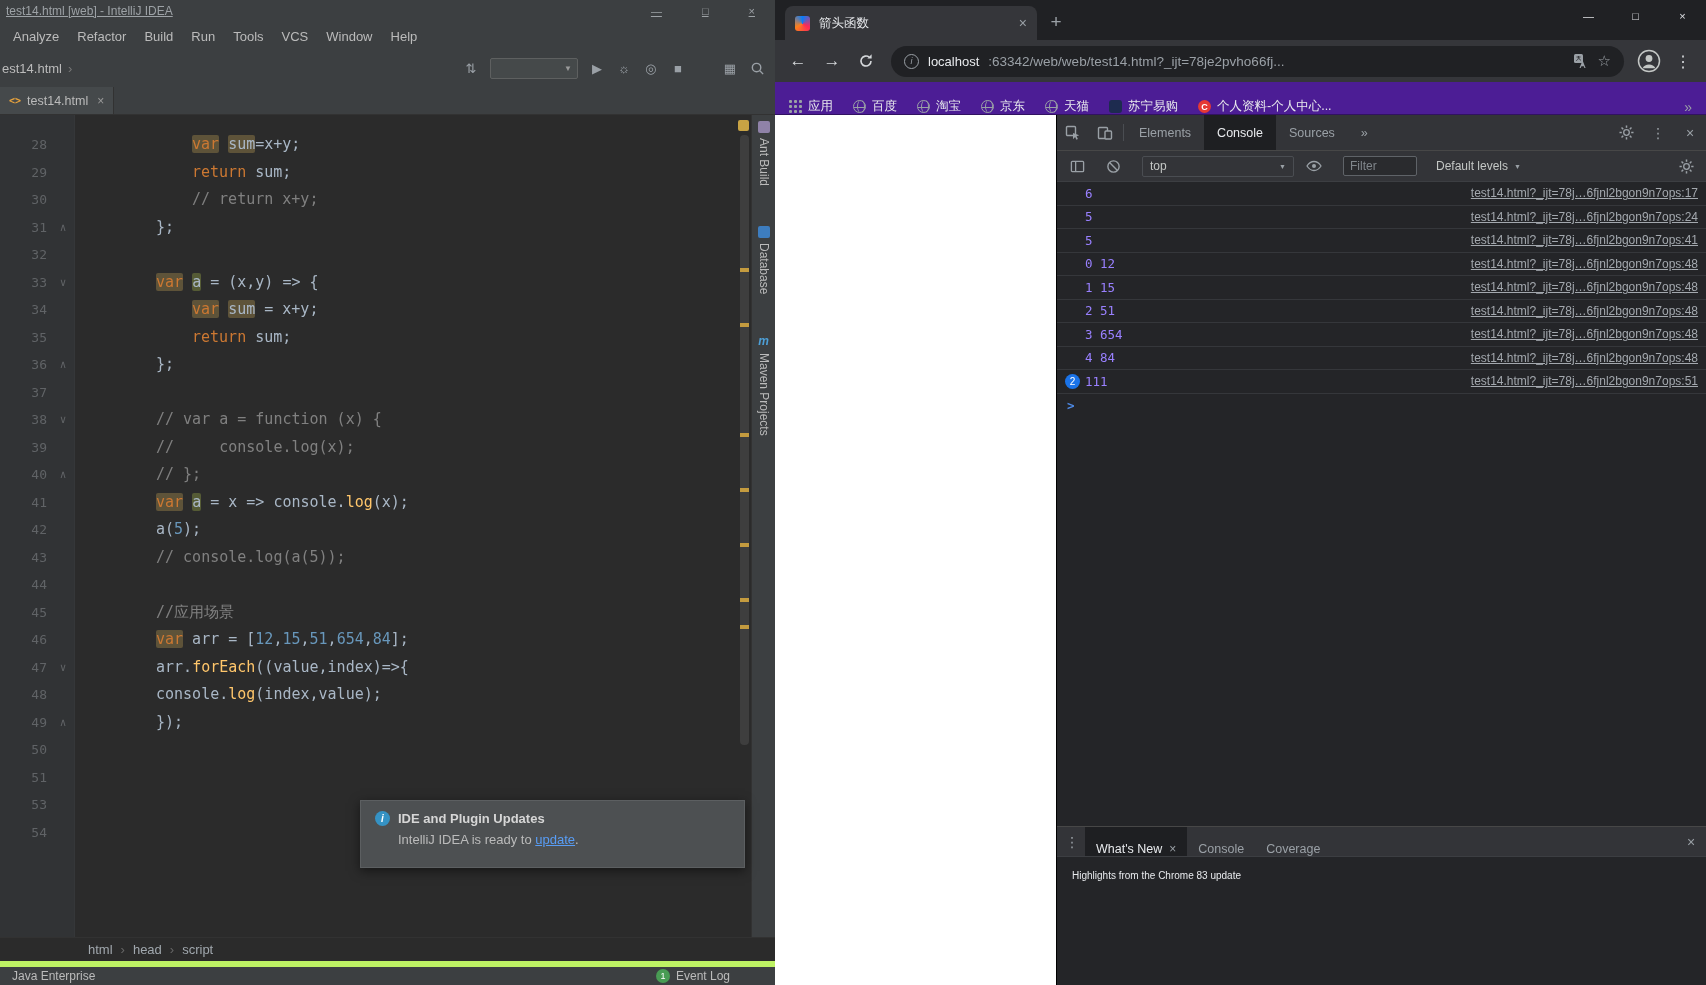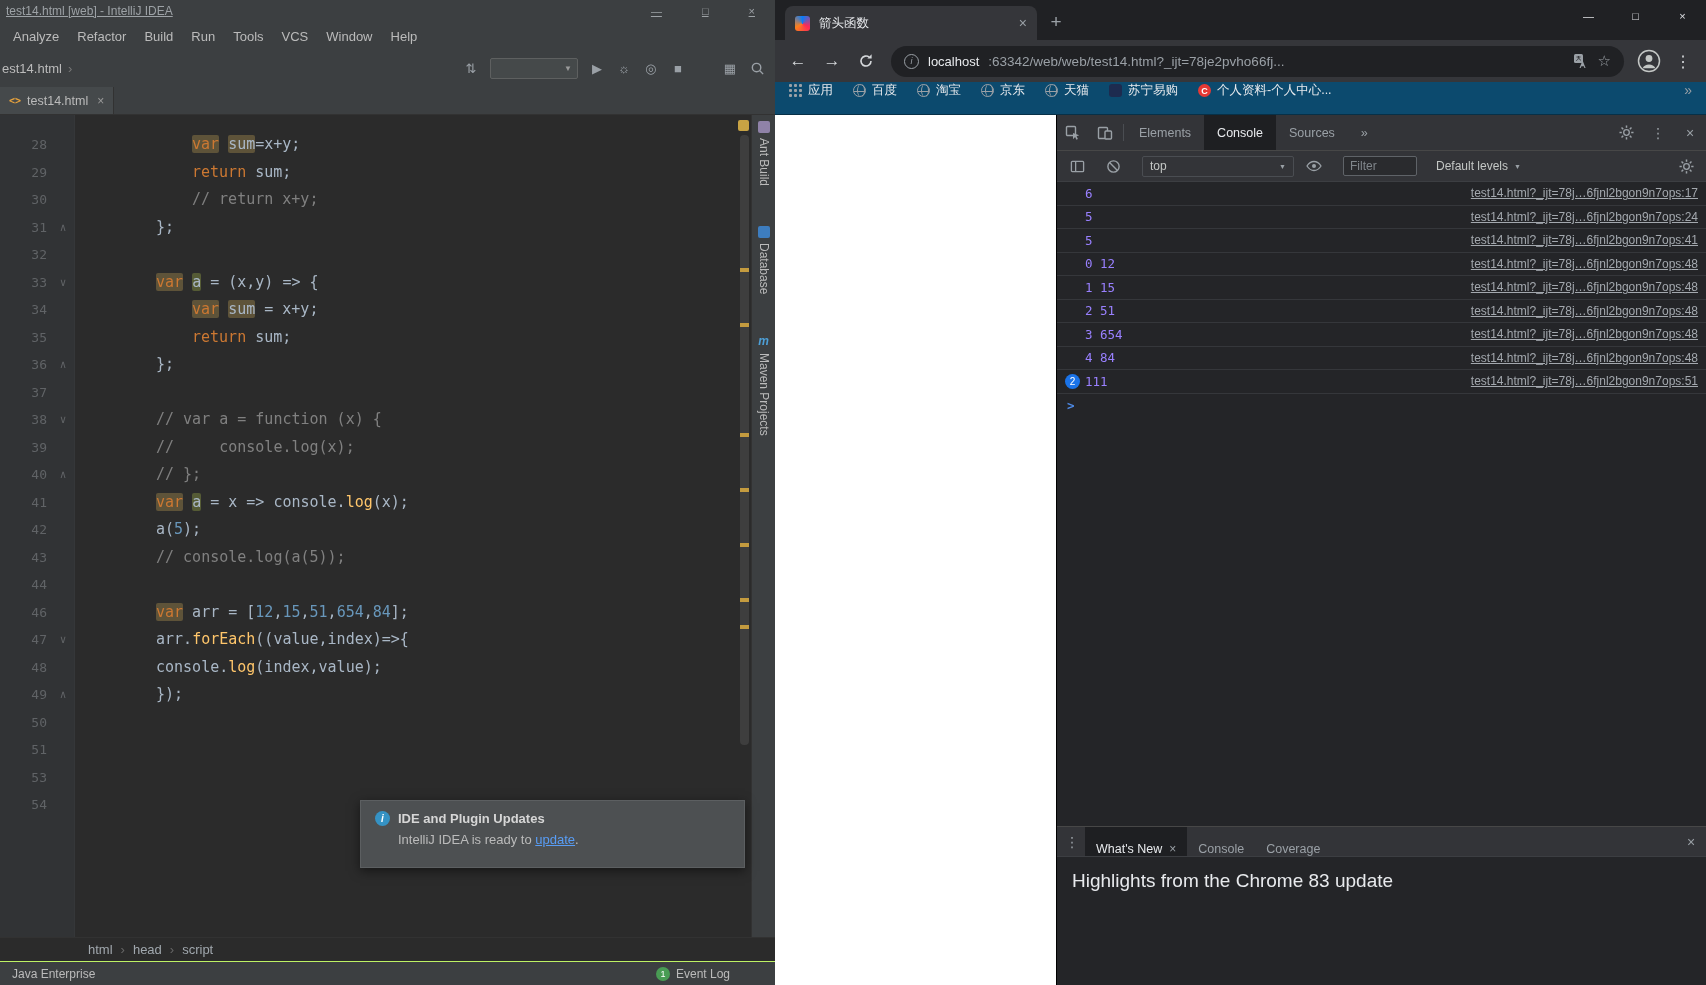--- a/index.html
+++ b/index.html
@@ -53,21 +53,21 @@
   .notif-link { color:#589df6; text-decoration:underline; cursor:pointer; }
 
   .rtool { width:24px; background:#3c3f41; border-left:1px solid #323232; display:flex; flex-direction:column; align-items:center; padding-top:6px; gap:40px; flex:none; }
   .rtb { display:flex; flex-direction:column; align-items:center; gap:5px; }
   .rtb-sq { width:12px; height:12px; border-radius:2px; }
   .rtb-gl { font-size:12px; font-weight:bold; font-style:italic; }
   .rlabel { writing-mode:vertical-rl; color:#bbbbbb; font-size:12px; }
 
   .idea-crumbs { height:24px; background:#2b2b2b; border-top:1px solid #323232; display:flex; align-items:center; gap:8px; padding-left:88px; color:#a1a8ae; font-size:13px; flex:none; }
   .crumb-sep { color:#666; }
-  .idea-status { height:24px; background:#3c3f41; border-top:1px solid #bef264; display:flex; align-items:center; padding:0 45px 0 12px; color:#bbbbbb; font-size:12px; flex:none; }
+  .idea-status { height:24px; background:#3c3f41; border-top:6px solid #bef264; display:flex; align-items:center; padding:0 45px 0 12px; color:#bbbbbb; font-size:12px; flex:none; }
   .status-right { margin-left:auto; display:flex; align-items:center; gap:6px; }
   .evt-badge { width:14px; height:14px; border-radius:50%; background:#499c54; color:#fff; font-size:9px; display:flex; align-items:center; justify-content:center; }
 
   
   .chrome { position:absolute; left:775px; top:0; width:931px; height:985px; background:#202124; display:flex; flex-direction:column; }
   .c-tabbar { height:40px; display:flex; align-items:flex-end; padding-left:10px; position:relative; flex:none; }
   .c-tab { width:252px; height:34px; background:#35363a; border-radius:8px 8px 0 0; display:flex; align-items:center; padding:0 10px; gap:9px; color:#e8eaed; font-size:12.5px; }
   .fav { width:15px; height:15px; border-radius:3px; background:conic-gradient(#087cfa,#fe2857,#fc801d,#087cfa); flex:none; }
   .c-tab .tx { flex:1; overflow:hidden; white-space:nowrap; }
   .c-tab .cls { color:#9aa0a6; font-size:14px; }
@@ -76,21 +76,21 @@
   .c-winbtns span { width:47px; text-align:center; line-height:32px; font-size:11px; }
   .c-toolbar { height:42px; background:#35363a; display:flex; align-items:center; padding:0 8px; gap:4px; flex:none; }
   .nav-ic { width:30px; height:30px; color:#d5d8db; font-size:17px; display:flex; align-items:center; justify-content:center; }
   .omnibox { flex:1; height:31px; background:#202124; border-radius:16px; display:flex; align-items:center; padding:0 13px; gap:9px; margin:0 6px; min-width:0; }
   .info-ic { width:15px; height:15px; border:1.5px solid #9aa0a6; border-radius:50%; color:#9aa0a6; font-size:9px; font-style:italic; display:flex; align-items:center; justify-content:center; flex:none; }
   .omnibox .host { color:#e8eaed; font-size:13px; white-space:nowrap; }
   .omnibox .rest { color:#9aa0a6; font-size:13.5px; white-space:nowrap; overflow:hidden; flex:1; }
   .obx-ic { color:#9aa0a6; font-size:15px; display:flex; align-items:center; }
   .avatar { display:flex; align-items:center; justify-content:center; width:30px; height:30px; }
   .dots { font-size:16px; }
-  .c-bookmarks { height:33px; background:#0c4a6e; display:flex; align-items:flex-start; padding:0 14px; color:#e8eaed; font-size:12.5px; box-shadow:inset 0 -1px 0 rgba(0,0,0,.35); flex:none; }
+  .c-bookmarks { height:33px; background:#4c1d95; display:flex; align-items:flex-end; padding:0 14px; color:#e8eaed; font-size:12.5px; box-shadow:inset 0 -1px 0 rgba(0,0,0,.35); flex:none; }
   .bm-list { display:flex; align-items:center; gap:20px; }
   .bm { display:flex; align-items:center; gap:6px; }
   .bm-more { margin-left:auto; color:#9aa0a6; font-size:14px; }
   .ic-globe { width:13px; height:13px; border-radius:50%; border:1px solid #9aa0a6; position:relative; flex:none; }
   .ic-globe::before { content:""; position:absolute; left:50%; top:-1px; bottom:-1px; width:6px; margin-left:-3px; border-radius:50%; border:1px solid #9aa0a6; border-top:none; border-bottom:none; }
   .ic-globe::after { content:""; position:absolute; top:50%; left:0; right:0; border-top:1px solid #9aa0a6; }
   .ic-apps { width:13px; height:13px; display:grid; grid-template-columns:repeat(3,1fr); gap:1.5px; flex:none; }
   .ic-apps i { background:#9aa0a6; border-radius:1px; }
   .ic-dark { width:13px; height:13px; border-radius:3px; background:#1d2b4f; flex:none; }
   .ic-redc { width:13px; height:13px; border-radius:50%; background:#e53935; color:#fff; font-size:9px; font-weight:bold; display:flex; align-items:center; justify-content:center; flex:none; }
@@ -124,21 +124,21 @@
   .crow.prompt { border-bottom:none; padding-left:10px; }
   .chev { color:#4e8ae6; font-weight:bold; }
   .dt-drawer { border-top:1px solid #474747; background:#242528; flex:none; }
   .dt-drawer-tabs { height:30px; background:#333438; border-bottom:1px solid #3c3e42; display:flex; align-items:stretch; padding:0 2px; }
   .dt-drawer-tabs .dt-hic { width:26px; }
   .ddtabs { display:flex; align-items:stretch; }
   .ddtab { padding:0 11px; display:flex; align-items:flex-end; gap:7px; font-size:12.5px; color:#9aa0a6; }
   .ddtab.active { background:#1e1f22; color:#e8eaed; }
   .ddclose { color:#9aa0a6; font-size:12px; }
   .dt-drawer-content { height:128px; padding:13px 15px; }
-  .drawer-heading { color:#e8eaed; font-size:19px; }
+  .drawer-heading { color:#e8eaed; font-size:10px; }
 </style>
 </head>
 <body>
 
 <div class="screen">
 
   <section class="idea">
     <div class="idea-titlebar">
       <span>test14.html [web] - IntelliJ IDEA</span>
       <div class="win-btns">
@@ -301,20 +301,27 @@
                 <span class="fold"></span>
               </span>
               <span class="ct" style="padding-left: 81px;"><span class="tk cmt">// console.log(a(5));</span></span>
             </div>
             <div class="code-line">
               <span class="gut">
                 <span class="ln">44</span>
                 <span class="fold"></span>
               </span>
               <span class="ct" style="padding-left: 45px;"></span>
+            </div>
+            <div class="code-line">
+              <span class="gut">
+                <span class="ln">45</span>
+                <span class="fold"></span>
+              </span>
+              <span class="ct" style="padding-left: 81px;"><span class="tk cmt">//应用场景</span></span>
             </div>
             <div class="code-line">
               <span class="gut">
                 <span class="ln">46</span>
                 <span class="fold"></span>
               </span>
               <span class="ct" style="padding-left: 81px;"><span class="tk kw hl">var</span><span class="tk id"> arr = [</span><span class="tk num">12</span><span class="tk id">,</span><span class="tk num">15</span><span class="tk id">,</span><span class="tk num">51</span><span class="tk id">,</span><span class="tk num">654</span><span class="tk id">,</span><span class="tk num">84</span><span class="tk id">];</span></span>
             </div>
             <div class="code-line">
               <span class="gut">

